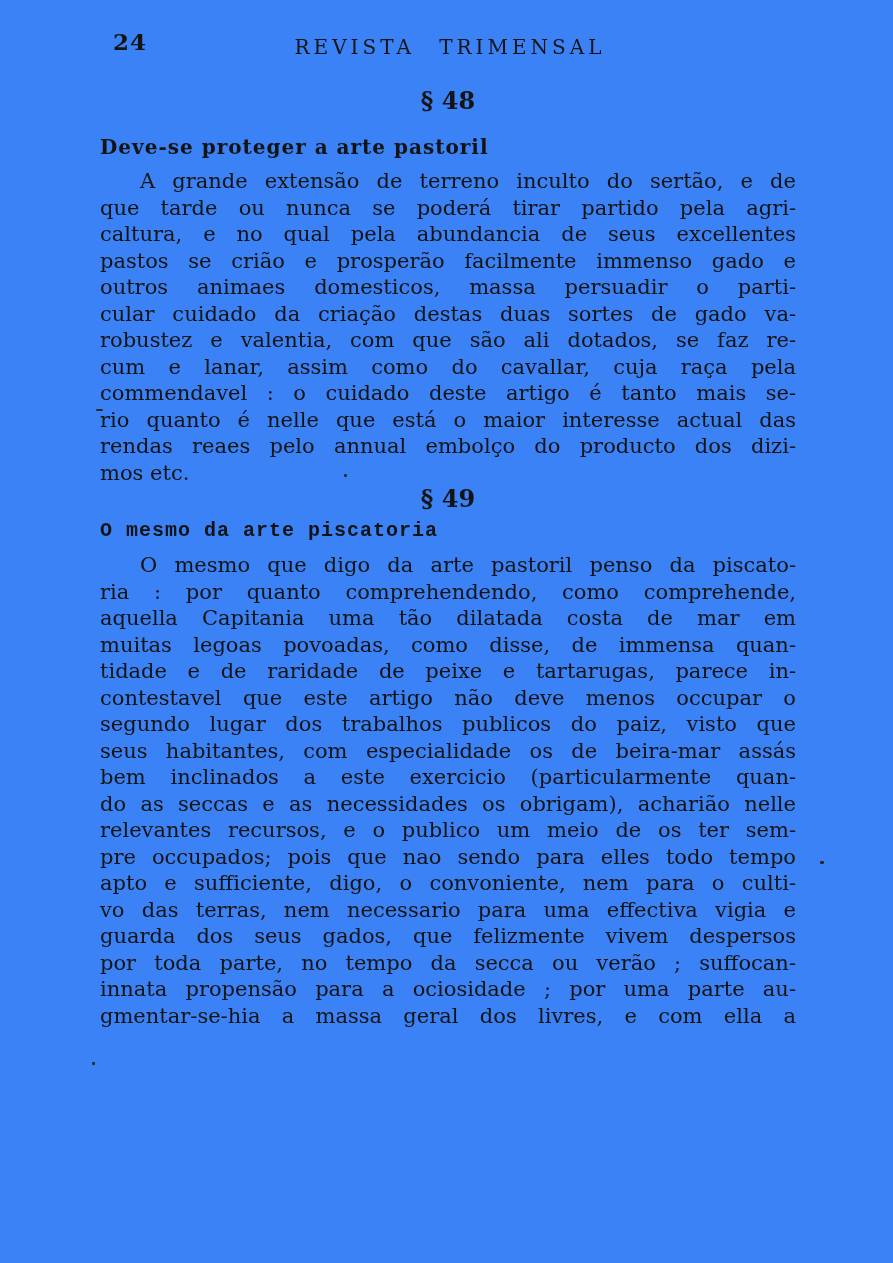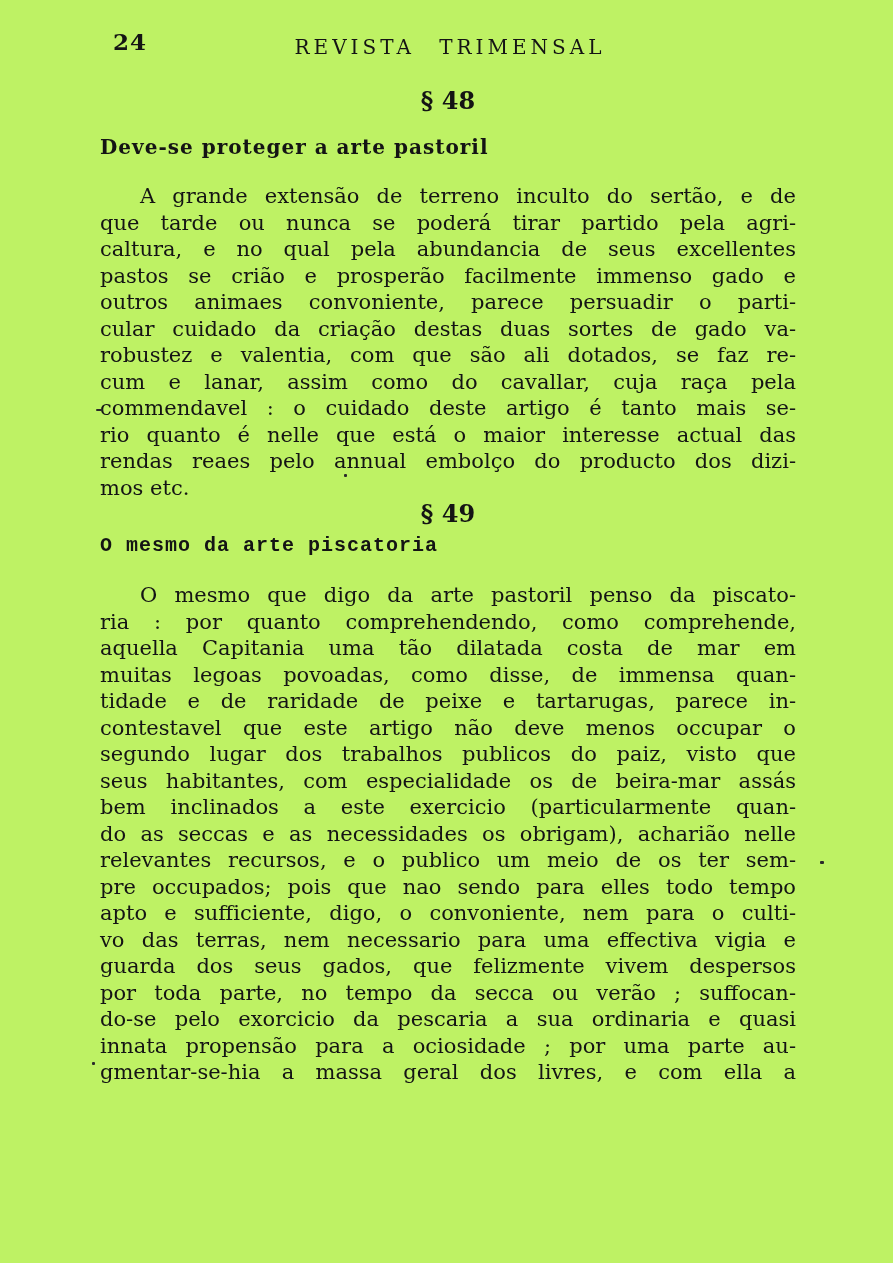--- a/index.html
+++ b/index.html
@@ -4,21 +4,21 @@
 <style>
   html, body {
     margin: 0;
     padding: 0;
     background: #ffffff;
   }
   .page {
     position: relative;
     width: 893px;
     height: 1263px;
-    background: #bef264;
+    background: #3b82f6;
     font-family: "DejaVu Serif", "Liberation Serif", serif;
     color: #141414;
     overflow: hidden;
   }
   .page-number {
     position: absolute;
     top: 28px;
     left: 113px;
     font-size: 23px;
     font-weight: bold;
@@ -50,21 +50,21 @@
   }
   .section:first-of-type .section-mark { margin-top: 84px; }
   .section-title {
     font-size: 20px;
     font-weight: bold;
     letter-spacing: 1px;
     margin-top: 16px;
     line-height: 26px;
   }
   .para {
-    margin-top: 23px;
+    margin-top: 8px;
     font-size: 21px;
     line-height: 26.5px;
   }
   .para .line {
     text-align: justify;
     text-align-last: justify;
     -moz-text-align-last: justify;
     white-space: normal;
   }
   .para div.line:first-of-type { text-indent: 40px; }
@@ -100,21 +100,21 @@
       <div class="para">
 
           <div class="line">A grande extensão de terreno inculto do sertão, e de</div>
 
           <div class="line">que tarde ou nunca se poderá tirar partido pela agri-</div>
 
           <div class="line">caltura, e no qual pela abundancia de seus excellentes</div>
 
           <div class="line">pastos se crião e prosperão facilmente immenso gado e</div>
 
-          <div class="line">outros animaes convoniente, parece persuadir o parti-</div>
+          <div class="line">outros animaes domesticos, massa persuadir o parti-</div>
 
           <div class="line">cular cuidado da criação destas duas sortes de gado va-</div>
 
           <div class="line">robustez e valentia, com que são ali dotados, se faz re-</div>
 
           <div class="line">cum e lanar, assim como do cavallar, cuja raça pela</div>
 
           <div class="line">commendavel : o cuidado deste artigo é tanto mais se-</div>
 
           <div class="line">rio quanto é nelle que está o maior interesse actual das</div>
@@ -155,21 +155,20 @@
           <div class="line">pre occupados; pois que nao sendo para elles todo tempo</div>
 
           <div class="line">apto e sufficiente, digo, o convoniente, nem para o culti-</div>
 
           <div class="line">vo das terras, nem necessario para uma effectiva vigia e</div>
 
           <div class="line">guarda dos seus gados, que felizmente vivem despersos</div>
 
           <div class="line">por toda parte, no tempo da secca ou verão ; suffocan-</div>
 
-          <div class="line">do-se pelo exorcicio da pescaria a sua ordinaria e quasi</div>
 
           <div class="line">innata propensão para a ociosidade ; por uma parte au-</div>
 
           <div class="line">gmentar-se-hia a massa geral dos livres, e com ella a</div>
         </div>
     </div>
 
   </div>
 
   <div class="speck s1"></div>

